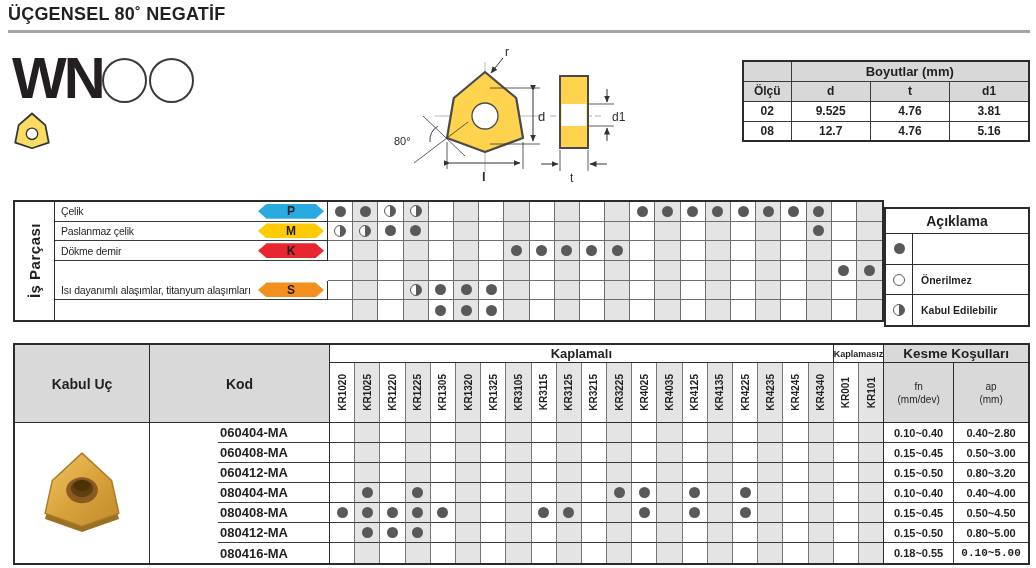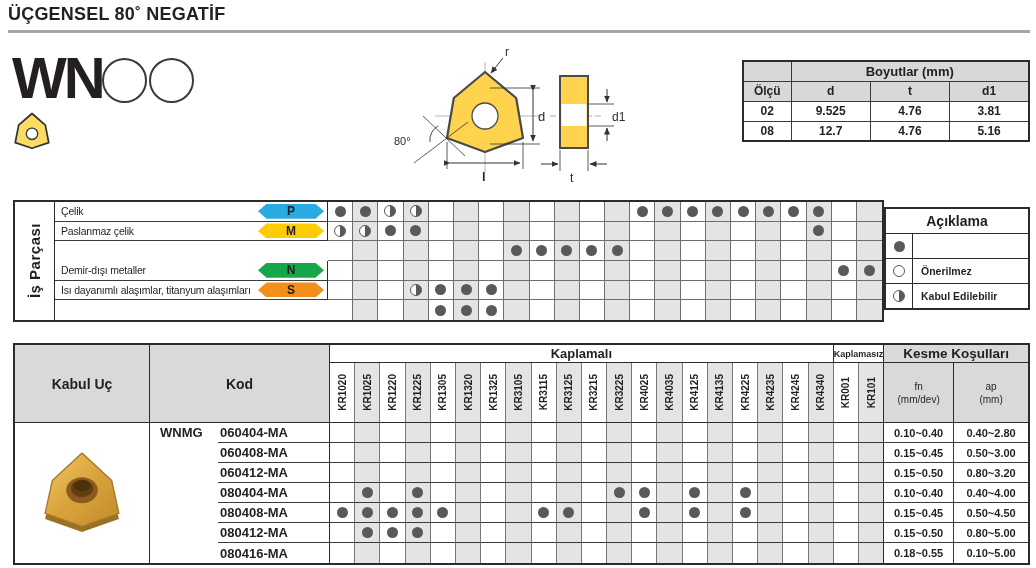--- a/index.html
+++ b/index.html
@@ -34,21 +34,21 @@
          display:flex;align-items:center;justify-content:center;font-weight:bold;font-size:12px;color:#1e1e1e}
   .mcell{border-right:1px solid #6e6e6e;border-bottom:1px solid #6e6e6e;display:flex;align-items:center;justify-content:center;background:#fff}
   .shade{background:#e4e4e4 !important}
   .nob{border-bottom:none !important}
   .norx{border-right:none !important}
 
   .dot{width:11px;height:11px;border-radius:50%;background:#595959}
   .dot.half{width:12px;height:12px;border:1.5px solid #595959;background:linear-gradient(90deg,#fff 0 50%,#595959 50% 100%)}
   .dot.empty{width:12px;height:12px;border:1.5px solid #595959;background:#fff}
 
-  .legend{position:absolute;left:871px;top:7px;width:146px;height:103px;border:2px solid #2b2b2b;background:#fff;display:flex;flex-direction:column}
+  .legend{position:absolute;left:871px;top:7px;width:146px;height:120px;border:2px solid #2b2b2b;background:#fff;display:flex;flex-direction:column}
   .legend-title{height:25px;border-bottom:1.5px solid #2b2b2b;display:flex;align-items:center;justify-content:center;font-weight:bold;font-size:14px}
   .legend-row{flex:1;display:flex;align-items:stretch;border-bottom:1px solid #2b2b2b}
   .legend-row:last-child{border-bottom:none}
   .legend-sym{width:27px;border-right:1px solid #2b2b2b;display:flex;align-items:center;justify-content:center}
   .legend-text{flex:1;display:flex;align-items:center;padding-left:8px;font-weight:bold;font-size:10.5px}
 
   
   .products{position:absolute;left:13px;top:343px;width:1017px;height:222px}
   .pgrid{position:absolute;left:0;top:0;width:1017px;height:222px;border:2px solid #2b2b2b;display:grid;
          grid-template-columns:135px 68px 112px repeat(22,25.2px) 70px 1fr;
@@ -243,20 +243,24 @@
       <div class="mcell" style="grid-area: 2 / 17;"></div>
       <div class="mcell shade" style="grid-area: 2 / 18;"></div>
       <div class="mcell" style="grid-area: 2 / 19;"></div>
       <div class="mcell shade" style="grid-area: 2 / 20;"></div>
       <div class="mcell" style="grid-area: 2 / 21;"></div>
       <div class="mcell shade" style="grid-area: 2 / 22;">
         <div class="dot"></div>
       </div>
       <div class="mcell" style="grid-area: 2 / 23;"></div>
       <div class="mcell shade norx" style="grid-area: 2 / 24;"></div>
+      <div class="mat-label" style="grid-area: 3 / 2;">
+        <span class="mat-text">Dökme demir</span>
+        <span class="badge" style="background: rgb(232, 38, 47);">K</span>
+      </div>
       <div class="mcell" style="grid-area: 3 / 3;"></div>
       <div class="mcell shade" style="grid-area: 3 / 4;"></div>
       <div class="mcell" style="grid-area: 3 / 5;"></div>
       <div class="mcell shade" style="grid-area: 3 / 6;"></div>
       <div class="mcell" style="grid-area: 3 / 7;"></div>
       <div class="mcell shade" style="grid-area: 3 / 8;"></div>
       <div class="mcell" style="grid-area: 3 / 9;"></div>
       <div class="mcell shade" style="grid-area: 3 / 10;">
         <div class="dot"></div>
       </div>
@@ -275,24 +279,20 @@
       <div class="mcell" style="grid-area: 3 / 15;"></div>
       <div class="mcell shade" style="grid-area: 3 / 16;"></div>
       <div class="mcell" style="grid-area: 3 / 17;"></div>
       <div class="mcell shade" style="grid-area: 3 / 18;"></div>
       <div class="mcell" style="grid-area: 3 / 19;"></div>
       <div class="mcell shade" style="grid-area: 3 / 20;"></div>
       <div class="mcell" style="grid-area: 3 / 21;"></div>
       <div class="mcell shade" style="grid-area: 3 / 22;"></div>
       <div class="mcell" style="grid-area: 3 / 23;"></div>
       <div class="mcell shade norx" style="grid-area: 3 / 24;"></div>
-      <div class="mat-label" style="grid-area: 4 / 2;">
-        <span class="mat-text">Demir-dışı metaller</span>
-        <span class="badge" style="background: rgb(23, 166, 74);">N</span>
-      </div>
       <div class="mcell" style="grid-area: 4 / 3;"></div>
       <div class="mcell shade" style="grid-area: 4 / 4;"></div>
       <div class="mcell" style="grid-area: 4 / 5;"></div>
       <div class="mcell shade" style="grid-area: 4 / 6;"></div>
       <div class="mcell" style="grid-area: 4 / 7;"></div>
       <div class="mcell shade" style="grid-area: 4 / 8;"></div>
       <div class="mcell" style="grid-area: 4 / 9;"></div>
       <div class="mcell shade" style="grid-area: 4 / 10;"></div>
       <div class="mcell" style="grid-area: 4 / 11;"></div>
       <div class="mcell shade" style="grid-area: 4 / 12;"></div>
@@ -421,21 +421,20 @@
             <stop offset="1" stop-color="#c18a2c"></stop>
           </linearGradient>
         </defs>
         <polygon points="55,18 23,47.5 15.2,83 55,97 94.8,83 87,47.5" fill="#9a7122"></polygon>
         <polygon points="55,12 23,41.5 15.2,77 55,91 94.8,77 87,41.5" fill="url(#gg)" stroke="#a87b25" stroke-width="1.5" stroke-linejoin="round"></polygon>
         <ellipse cx="55" cy="52" rx="17" ry="14" fill="#8a5a21"></ellipse>
         <ellipse cx="55" cy="50" rx="12" ry="9.5" fill="#60400f"></ellipse>
         <ellipse cx="55" cy="47" rx="9" ry="6" fill="#4c3109"></ellipse>
       </svg>
     </div>
-    <div class="p-prefix">WNMG</div>
   <div class="gcell" style="grid-area: 2 / 4;">
         <span class="vlabel">KR1020</span>
       </div>
       <div class="gcell shade" style="grid-area: 2 / 5;">
         <span class="vlabel">KR1025</span>
       </div>
       <div class="gcell" style="grid-area: 2 / 6;">
         <span class="vlabel">KR1220</span>
       </div>
       <div class="gcell shade" style="grid-area: 2 / 7;">
@@ -700,15 +699,15 @@
       <div class="pcell shade nob" style="grid-area: 9 / 17;"></div>
       <div class="pcell nob" style="grid-area: 9 / 18;"></div>
       <div class="pcell shade nob" style="grid-area: 9 / 19;"></div>
       <div class="pcell nob" style="grid-area: 9 / 20;"></div>
       <div class="pcell shade nob" style="grid-area: 9 / 21;"></div>
       <div class="pcell nob" style="grid-area: 9 / 22;"></div>
       <div class="pcell shade nob" style="grid-area: 9 / 23;"></div>
       <div class="pcell nob" style="grid-area: 9 / 24;"></div>
       <div class="pcell shade nob secr" style="grid-area: 9 / 25;"></div>
       <div class="pval fnv nob" style="grid-area: 9 / 26;">0.18~0.55</div>
-      <div class="pval nob" style="grid-area: 9 / 27;">0.10~5.00</div>
+      <div class="pval nob" style="grid-area: 9 / 27; font-family: Liberation Mono, monospace;">0.10~5.00</div>
     </div>
 </div>
 
 </body></html>

